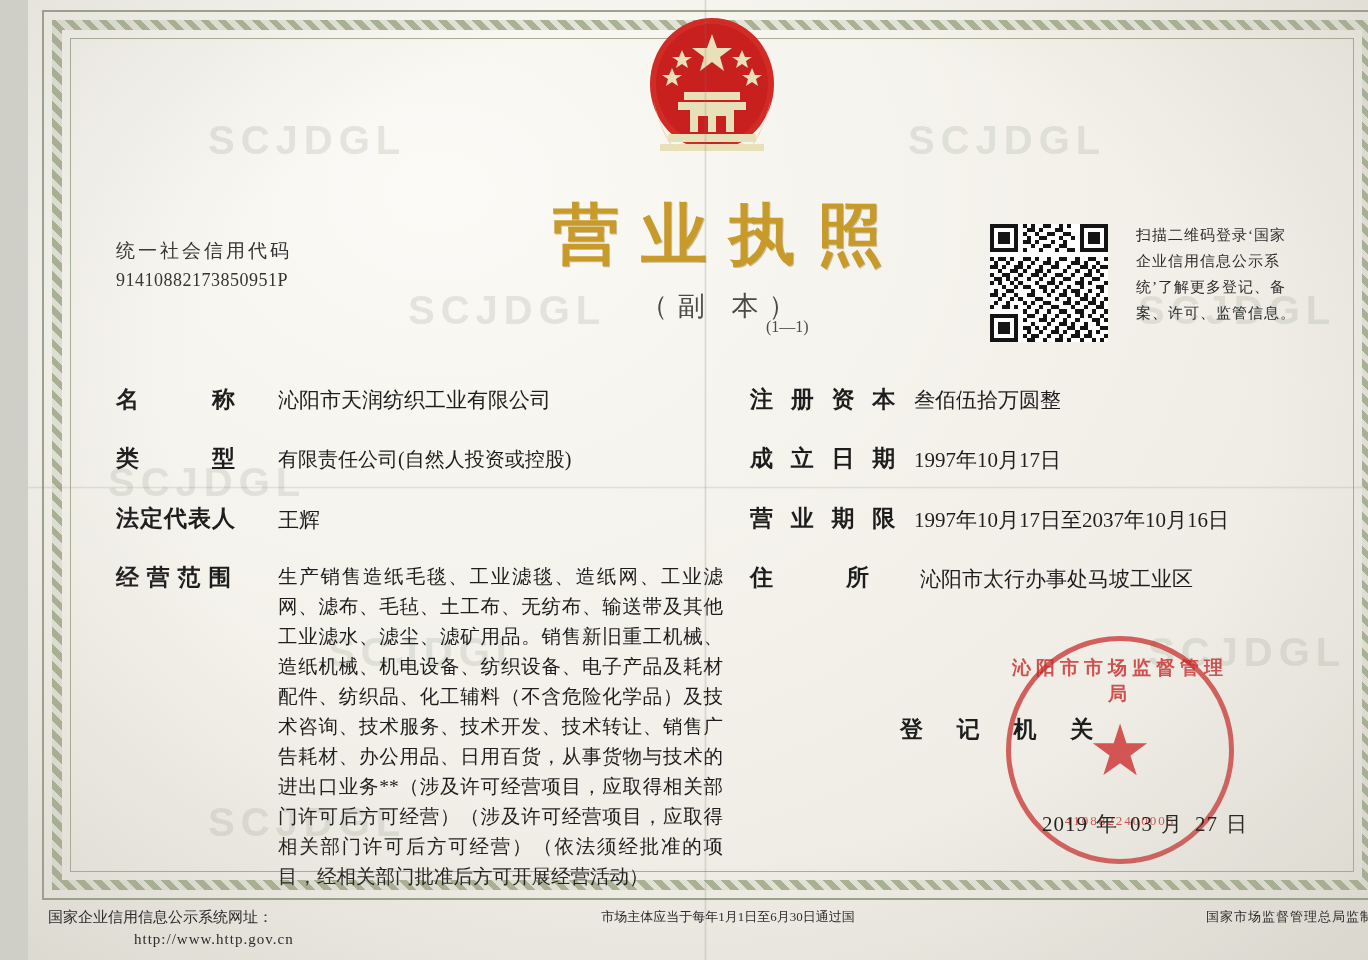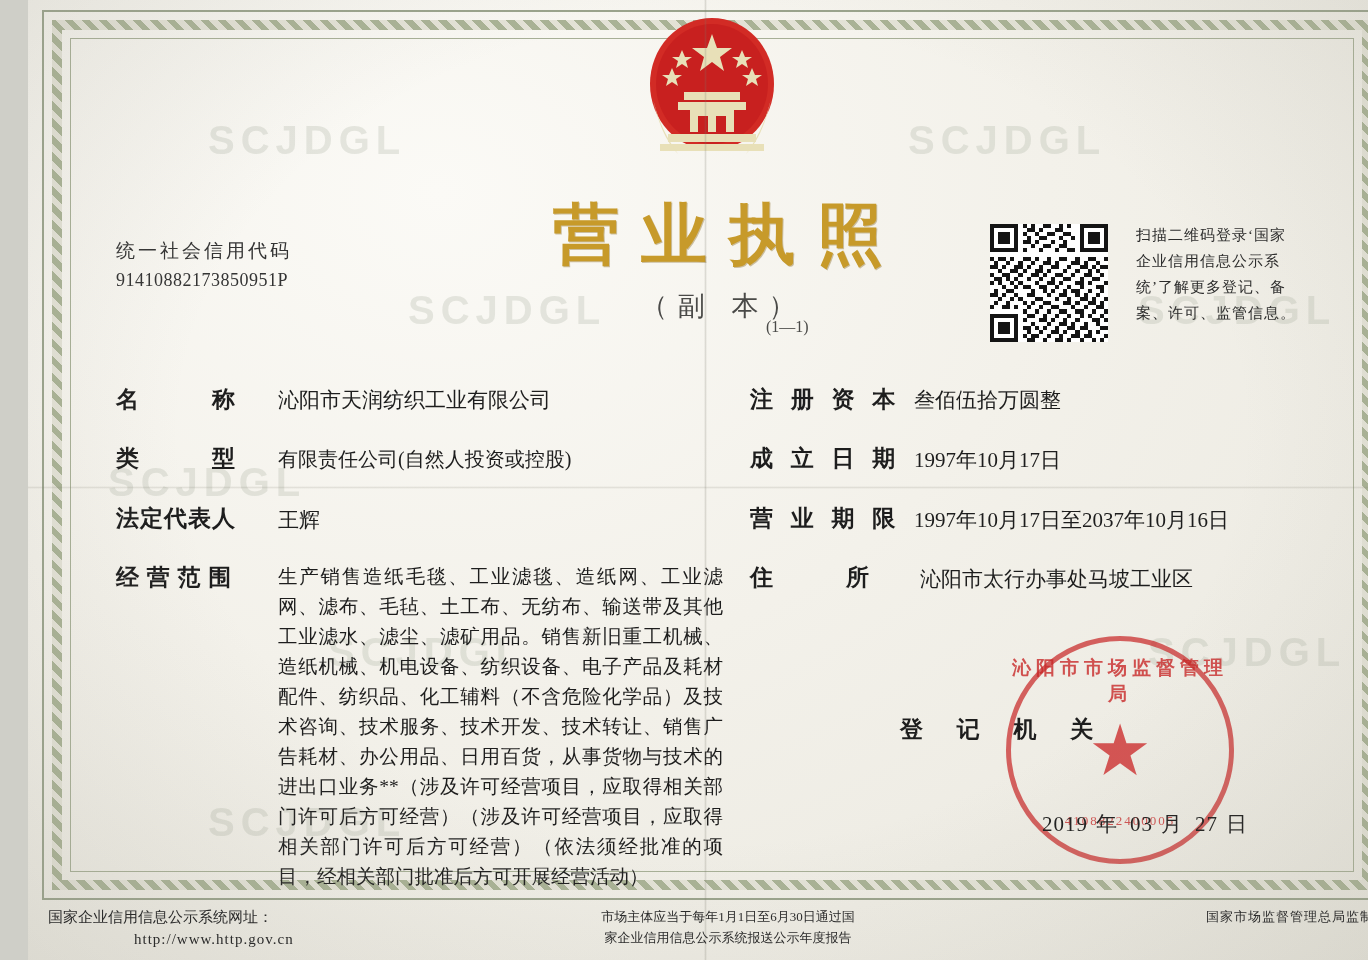--- a/index.html
+++ b/index.html
@@ -577,17 +577,16 @@
   <div class="fold v1"></div>
   <div class="fold-h h1"></div>
   <div class="vignette"></div>
 
   <div class="footer-left">
     <span>国家企业信用信息公示系统网址：</span>
     <span class="url">http://www.http.gov.cn</span>
   </div>
   <div class="footer-center">
     <div>市场主体应当于每年1月1日至6月30日通过国</div>
-    <div>家企业信用信息公示系统报送公示年度报告</div>
   </div>
   <div class="footer-right">国家市场监督管理总局监制</div>
 
 </div>
 
 </body></html>

